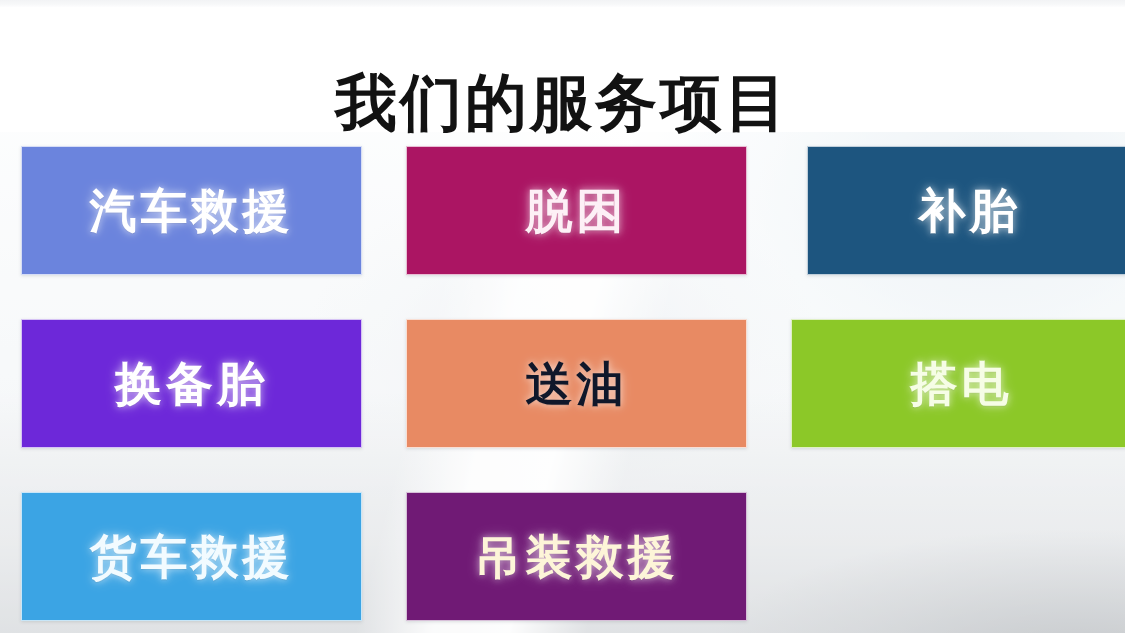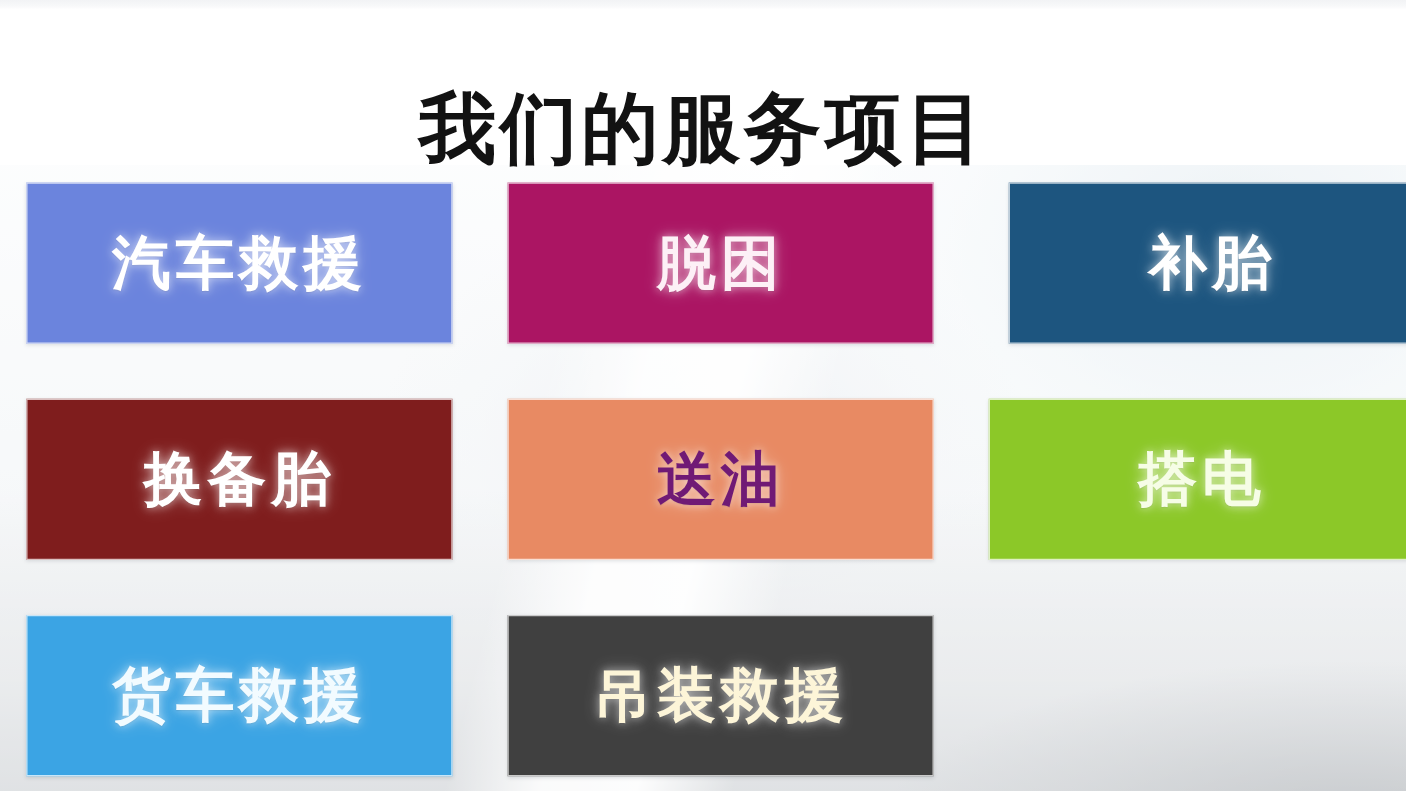--- a/index.html
+++ b/index.html
@@ -124,30 +124,30 @@
   <div id="tile-grid">
       <div class="tile" style="background-color: rgb(107, 132, 221);">
         <span class="tile-label" style="color: rgb(255, 255, 255);">汽车救援</span>
       </div>
       <div class="tile" style="background-color: rgb(171, 21, 99);">
         <span class="tile-label" style="color: rgb(253, 240, 246);">脱困</span>
       </div>
       <div class="tile" style="background-color: rgb(29, 85, 127); margin-left: 16px;">
         <span class="tile-label" style="color: rgb(255, 255, 255);">补胎</span>
       </div>
-      <div class="tile" style="background-color: #7f1d1d; justify-content: center;">
+      <div class="tile" style="background-color: #6d28d9; justify-content: center;">
         <span class="tile-label" style="color: rgb(255, 255, 255);">换备胎</span>
       </div>
       <div class="tile" style="background-color: rgb(232, 138, 99);">
-        <span class="tile-label" style="color: #701a75;">送油</span>
+        <span class="tile-label" style="color: #0f172a;">送油</span>
       </div>
       <div class="tile" style="background-color: rgb(140, 200, 40);">
         <span class="tile-label" style="color: rgb(246, 253, 230);">搭电</span>
       </div>
       <div class="tile" style="background-color: rgb(59, 164, 228);">
         <span class="tile-label" style="color: rgb(242, 251, 255);">货车救援</span>
       </div>
-      <div class="tile" style="background-color: #404040;">
+      <div class="tile" style="background-color: #701a75;">
         <span class="tile-label" style="color: rgb(253, 245, 216);">吊装救援</span>
       </div>
     </div>
 
 </div>
 
 </body></html>

